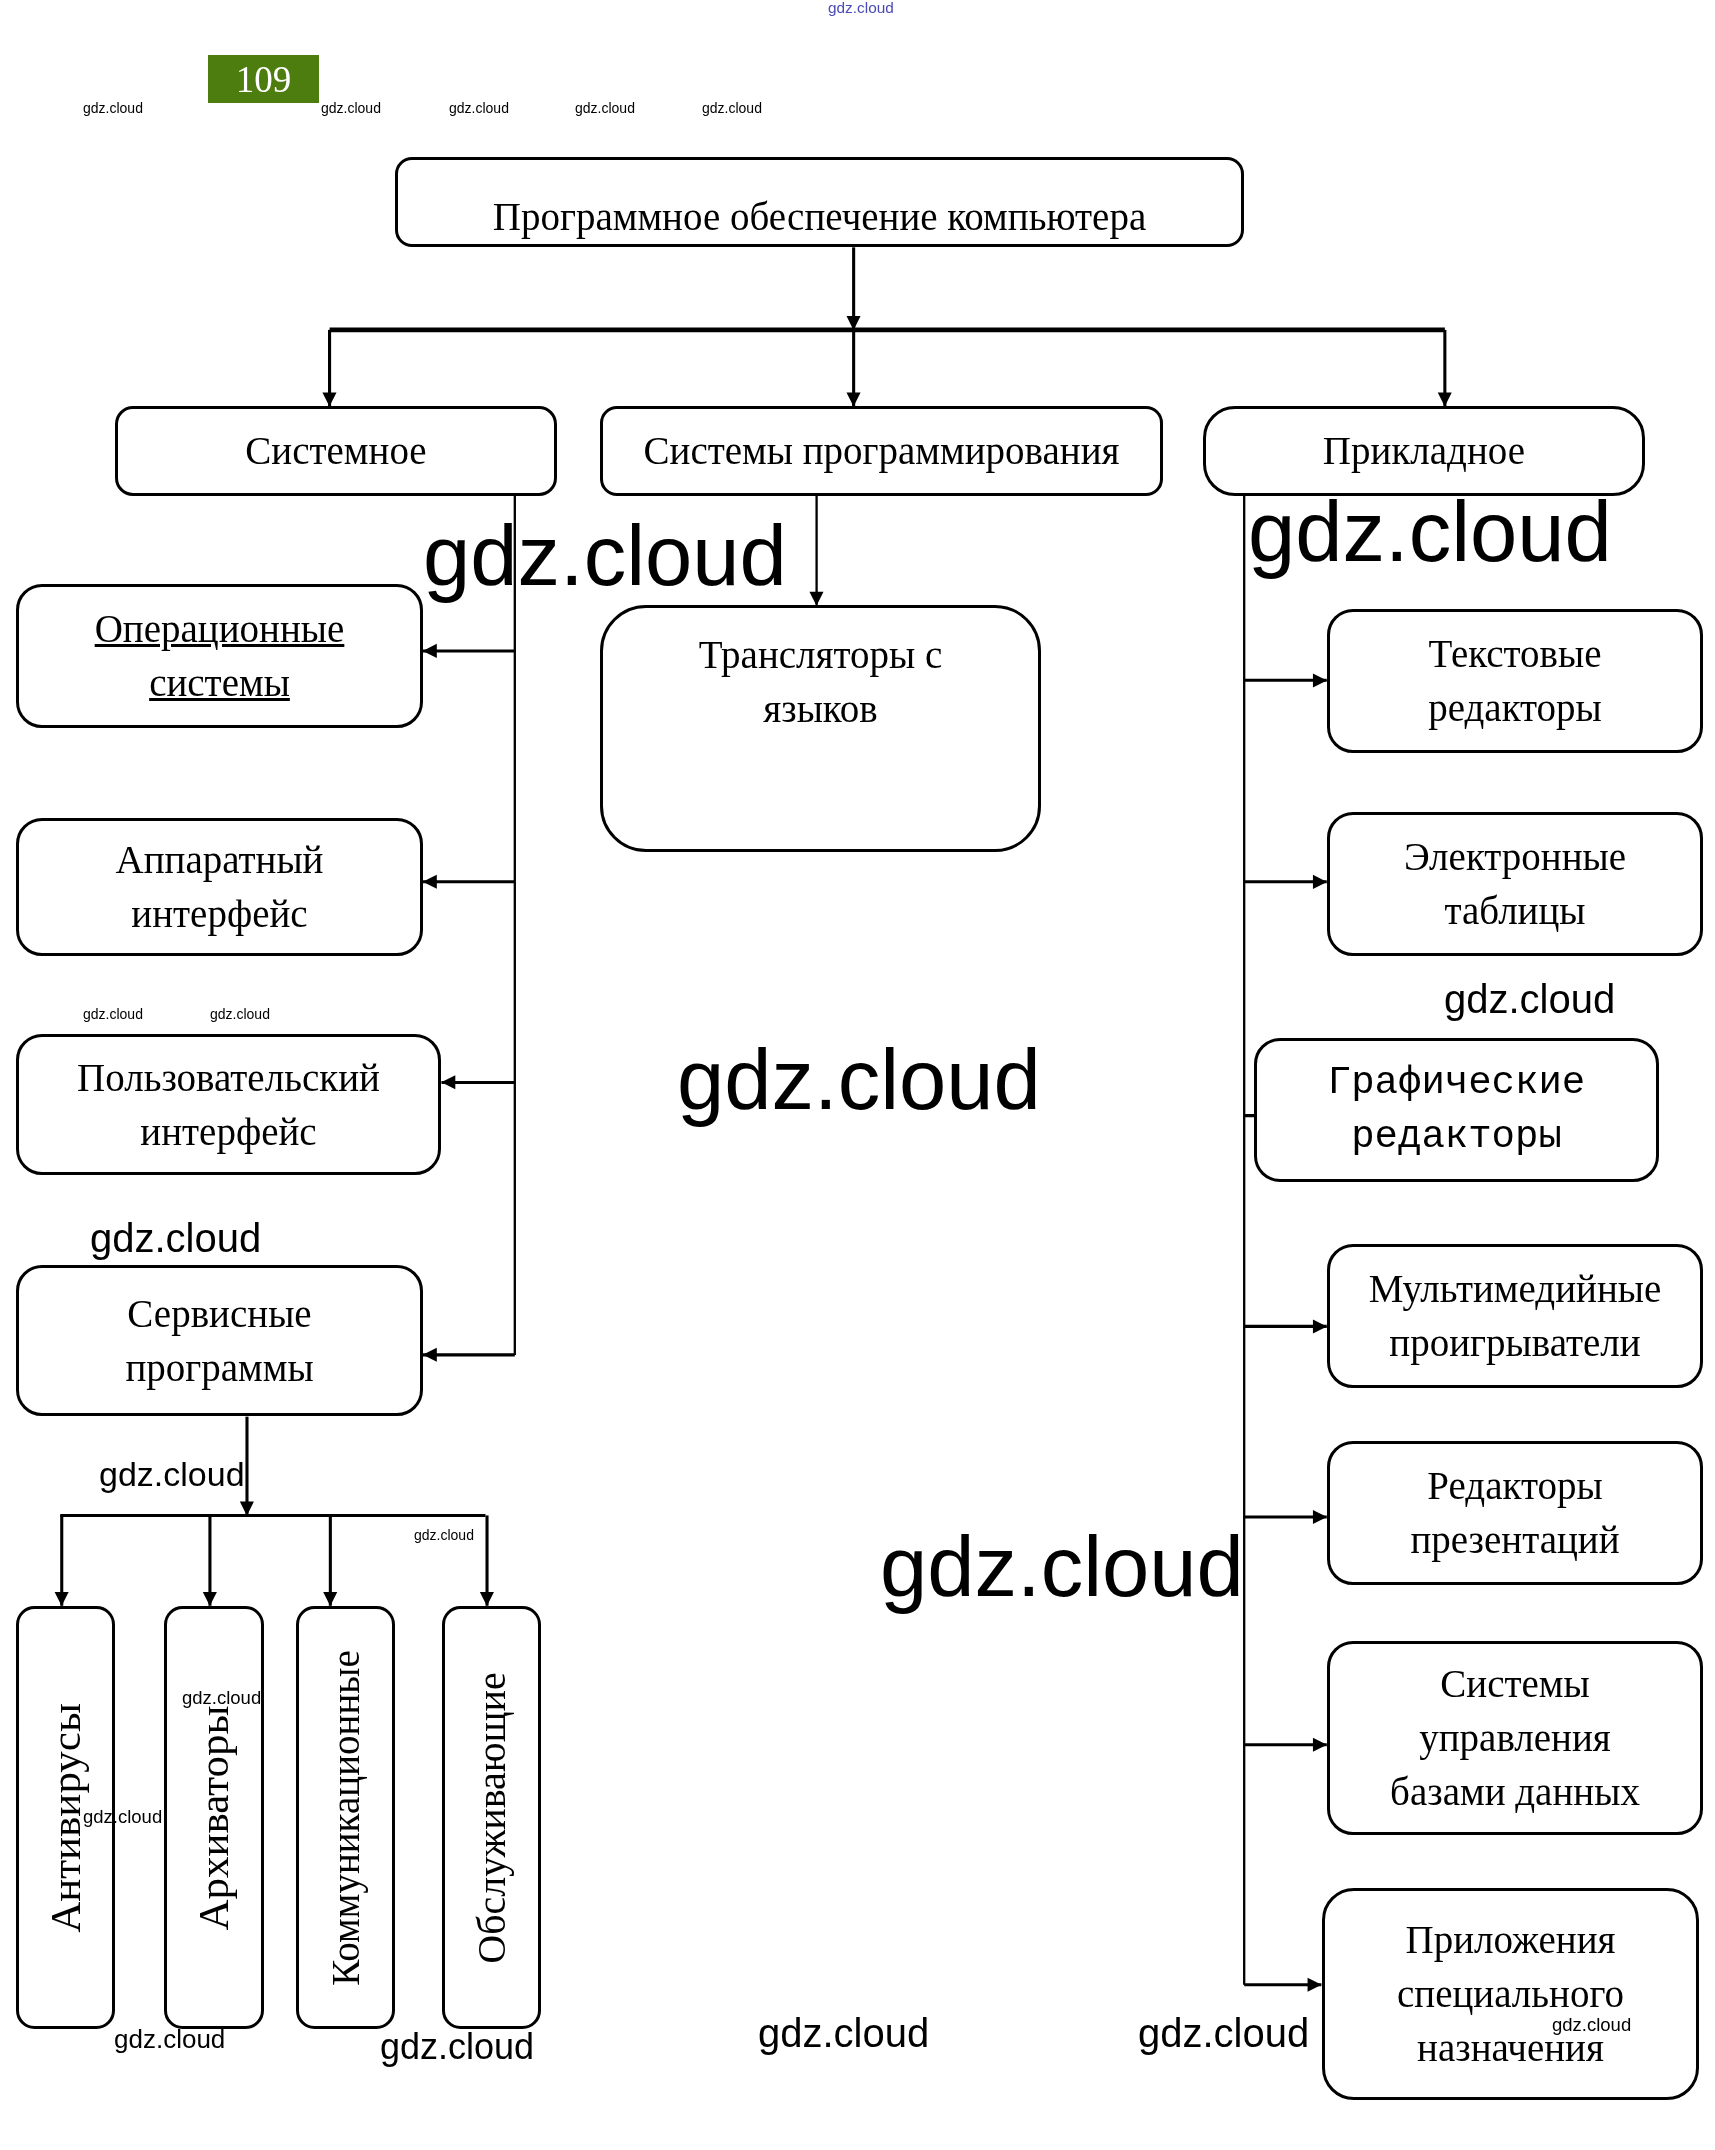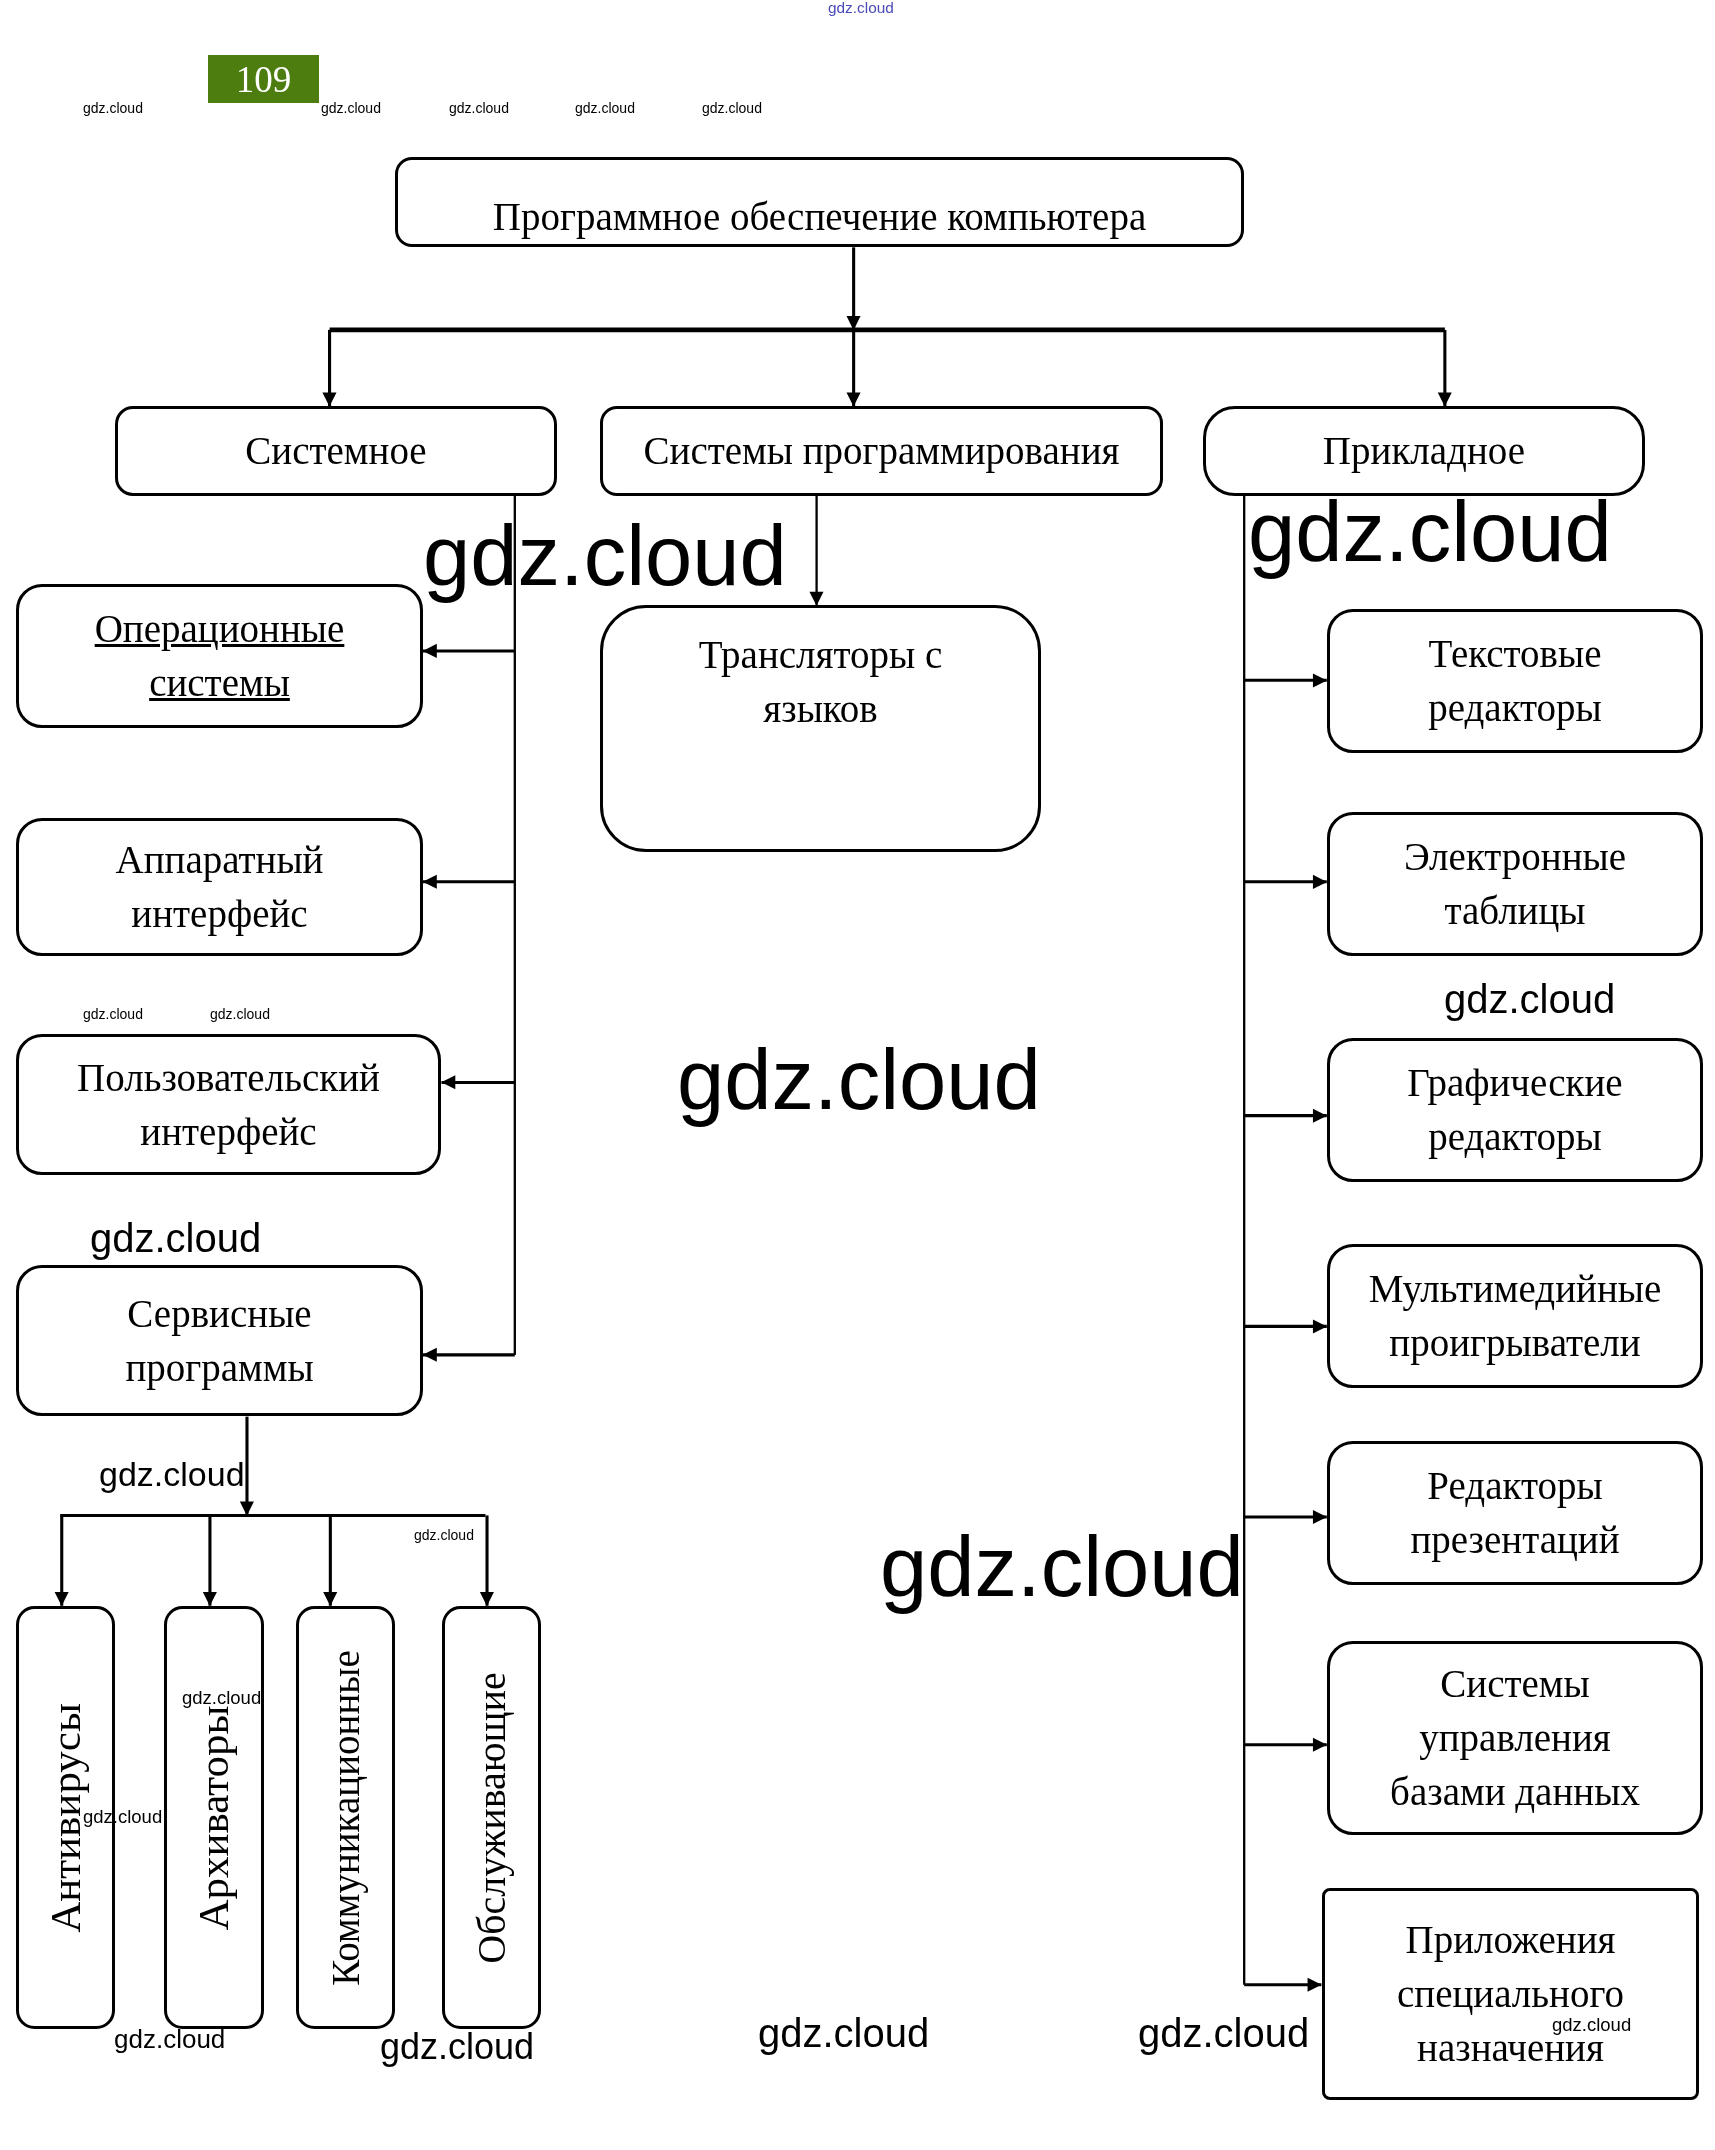--- a/index.html
+++ b/index.html
@@ -139,21 +139,21 @@
         <span>Текстовые</span>
         <span>редакторы</span>
       </div>
   </div>
   <div class="node" style="left:1327px;top:812px;width:376px;height:144px;">
     <div>
         <span>Электронные</span>
         <span>таблицы</span>
       </div>
   </div>
-  <div class="node" style="left:1327px;top:1038px;width:376px;height:144px;">
+  <div class="node" style="left:1254px;top:1038px;width:405px;height:144px;font-family:Liberation Mono, monospace;">
     <div>
         <span>Графические</span>
         <span>редакторы</span>
       </div>
   </div>
   <div class="node" style="left:1327px;top:1244px;width:376px;height:144px;">
     <div>
         <span>Мультимедийные</span>
         <span>проигрыватели</span>
       </div>
@@ -164,21 +164,21 @@
         <span>презентаций</span>
       </div>
   </div>
   <div class="node" style="left:1327px;top:1641px;width:376px;height:194px;">
     <div>
         <span>Системы</span>
         <span>управления</span>
         <span>базами данных</span>
       </div>
   </div>
-  <div class="node" style="left:1322px;top:1888px;width:377px;height:212px;border-radius:8px;align-items:flex-start;padding-top:21.6px;">
+  <div class="node" style="left:1322px;top:1888px;width:377px;height:212px;border-radius:32px;align-items:flex-start;padding-top:21.6px;">
     <div>
         <span>Приложения</span>
         <span>специального</span>
         <span>назначения</span>
       </div>
   </div>
 
   <div class="wm blue" style="left:828px;top:0px;">gdz.cloud</div>
   <div class="wm s" style="left:83px;top:101px;">gdz.cloud</div>
   <div class="wm s" style="left:321px;top:101px;">gdz.cloud</div>

